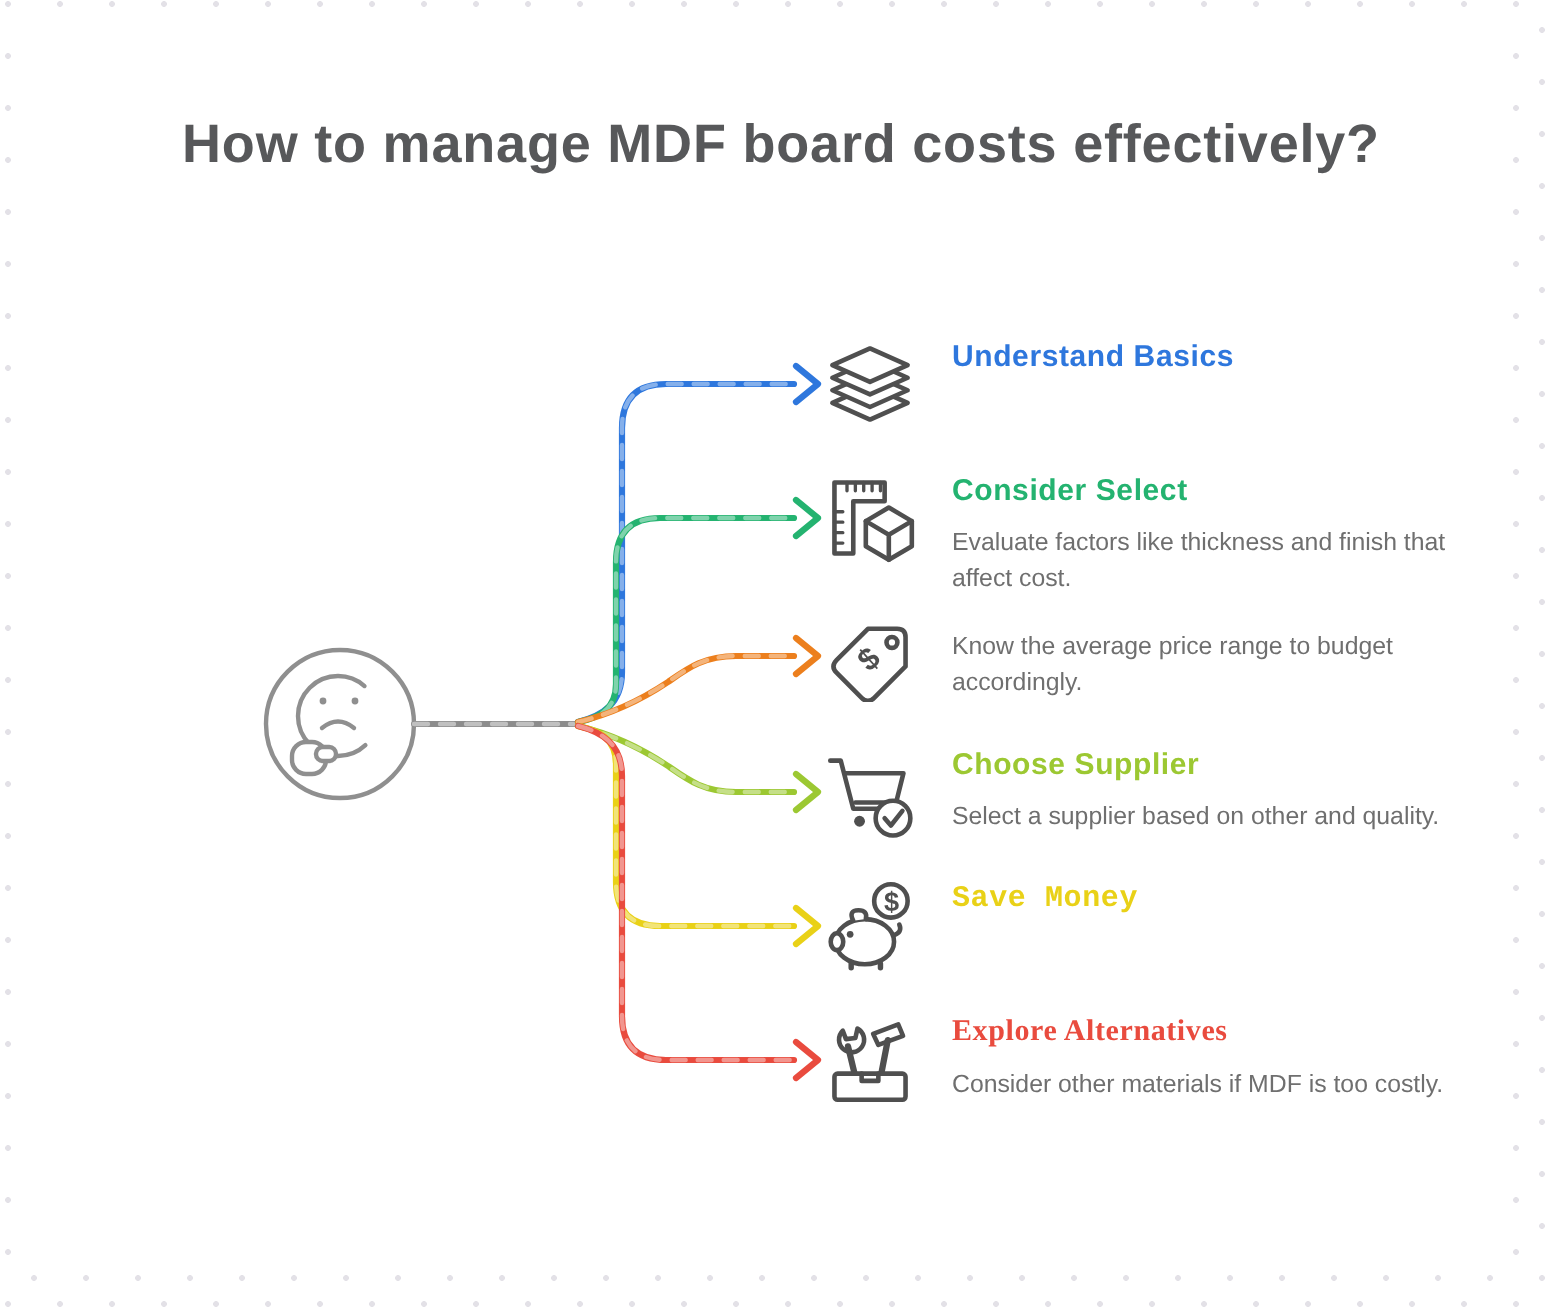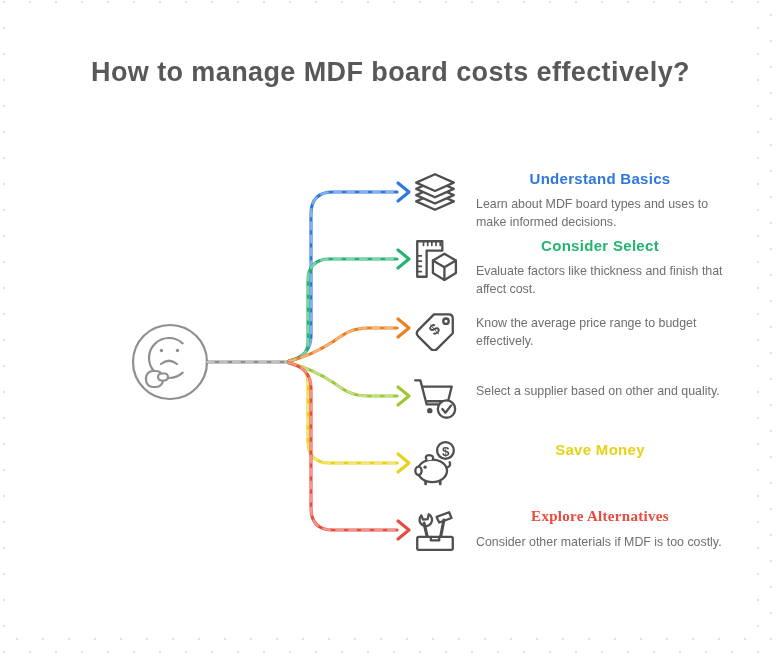--- a/index.html
+++ b/index.html
@@ -49,21 +49,20 @@
   }
   .step-text{
     margin-left:18px;
     margin-top:1px;
     width:248px;
   }
   .step-label{
     font-size:15px;
     font-weight:700;
     letter-spacing:.3px;
-    text-align:center;
   }
   .step-desc{
     margin-top:9px;
     font-size:12.4px;
     line-height:1.42;
     color:#6f6f6f;
   }
 </style>
 </head>
 <body>
@@ -129,21 +128,20 @@
 
   <div class="step-row" style="top:169px">
     <svg class="step-icon" viewBox="0 0 44 44" fill="none" stroke="#4f4f4f" stroke-width="2.2" stroke-linecap="round" stroke-linejoin="round">
       <polygon points="22,23 40,31 22,39 4,31" fill="#fff"></polygon>
       <polygon points="22,17 40,25 22,33 4,25" fill="#fff"></polygon>
       <polygon points="22,11 40,19 22,27 4,19" fill="#fff"></polygon>
       <polygon points="22,5 40,13 22,21 4,13" fill="#fff"></polygon>
     </svg>
     <div class="step-text">
       <div class="step-label" style="color: rgb(46, 119, 221);">Understand Basics</div>
-      <div class="step-desc">Learn about MDF board types and uses to make informed decisions.</div>
     </div>
   </div>
 
   <div class="step-row" style="top:236px">
     <svg class="step-icon" viewBox="0 0 44 44" fill="none" stroke="#4f4f4f" stroke-width="2.2" stroke-linecap="round" stroke-linejoin="round">
       <path d="M5 5 h24 v9 h-15 v25 h-9 z" fill="#fff"></path>
       <path d="M11 5 v4 M15 5 v4 M19 5 v4 M23 5 v4 M27 5 v4" stroke-width="1.6"></path>
       <path d="M5 19 h4 M5 24 h4 M5 29 h4 M5 34 h4" stroke-width="1.6"></path>
       <polygon points="31,17 42,23.5 42,35.5 31,42 20,35.5 20,23.5" fill="#fff"></polygon>
       <path d="M20 23.5 L31 30 L42 23.5 M31 30 V42"></path>
@@ -154,50 +152,51 @@
     </div>
   </div>
 
   <div class="step-row" style="top:305px">
     <svg class="step-icon" viewBox="0 0 44 44" fill="none" stroke="#4f4f4f" stroke-width="2.2" stroke-linecap="round" stroke-linejoin="round">
       <path d="M6 24 L21 9 L35 9 Q39 9 39 13 L39 27 L24 42 Q21 45 18 42 L6 30 Q3 27 6 24 Z" fill="#fff"></path>
       <circle cx="32.5" cy="15.5" r="2.6"></circle>
       <text x="19" y="31" transform="rotate(-42 19 27)" font-size="15" font-family="Liberation Sans, sans-serif" fill="#4f4f4f" stroke="none" font-weight="bold">$</text>
     </svg>
     <div class="step-text">
-      <div class="step-desc">Know the average price range to budget effectively.</div>
+      <div class="step-desc">Know the average price range to budget accordingly.</div>
     </div>
   </div>
 
   <div class="step-row" style="top:373px">
     <svg class="step-icon" viewBox="0 0 44 44" fill="none" stroke="#4f4f4f" stroke-width="2.2" stroke-linecap="round" stroke-linejoin="round">
       <path d="M3 7 h5 l6 23 h17"></path>
       <path d="M10 13 L38 13 L34.5 27 L15 27"></path>
       <circle cx="17" cy="36" r="2.6" fill="#4f4f4f" stroke="none"></circle>
       <circle cx="33" cy="34.5" r="8.3" fill="#fff"></circle>
       <path d="M29 34.5 l3 3.5 l5.5 -7"></path>
     </svg>
     <div class="step-text">
+      <div class="step-label" style="color: rgb(156, 200, 50);">Choose Supplier</div>
       <div class="step-desc">Select a supplier based on other and quality.</div>
     </div>
   </div>
 
   <div class="step-row" style="top:440px">
     <svg class="step-icon" viewBox="0 0 44 44" fill="none" stroke="#4f4f4f" stroke-width="2.2" stroke-linecap="round" stroke-linejoin="round">
       <circle cx="32" cy="10" r="8" fill="#fff"></circle>
       <text x="28.7" y="15" font-size="13" font-family="Liberation Sans, sans-serif" fill="#4f4f4f" stroke="none" font-weight="bold">$</text>
       <path d="M13 40 v2 M27 40 v2" stroke-width="2.6"></path>
       <ellipse cx="19.5" cy="29.5" rx="14" ry="10.8" fill="#fff"></ellipse>
       <path d="M14 19.5 q-2.5 -5 2.5 -5 q4.5 0 3.5 4.2" fill="#fff"></path>
       <circle cx="12.5" cy="26" r="1.6" fill="#4f4f4f" stroke="none"></circle>
       <ellipse cx="6.2" cy="29.5" rx="3" ry="4" fill="#fff"></ellipse>
       <path d="M33.2 26.5 q4.5 -1.5 2.8 -5.2"></path>
     </svg>
     <div class="step-text">
-      <div class="step-label" style="color: rgb(233, 209, 23);">Save Money</div>
+      <div class="step-label" style="color: rgb(233, 209, 23); font-family: Liberation Mono, monospace;">Save Money</div>
     </div>
   </div>
 
   <div class="step-row" style="top:507px">
     <svg class="step-icon" viewBox="0 0 44 44" fill="none" stroke="#4f4f4f" stroke-width="2.2" stroke-linecap="round" stroke-linejoin="round">
       <path d="M9 8 a6 6 0 1 0 7 -1 l-1 4.5 l-4.5 0.5 z" fill="#fff"></path>
       <path d="M11.5 15.5 L14.5 28" stroke-width="3"></path>
       <polygon points="23.5,9.5 35.5,5 37.8,10.5 26,14.8" fill="#fff"></polygon>
       <path d="M30.5 12.5 L27.5 28" stroke-width="3"></path>
       <rect x="5" y="28.5" width="34" height="12.5" rx="1.5" fill="#fff"></rect>

